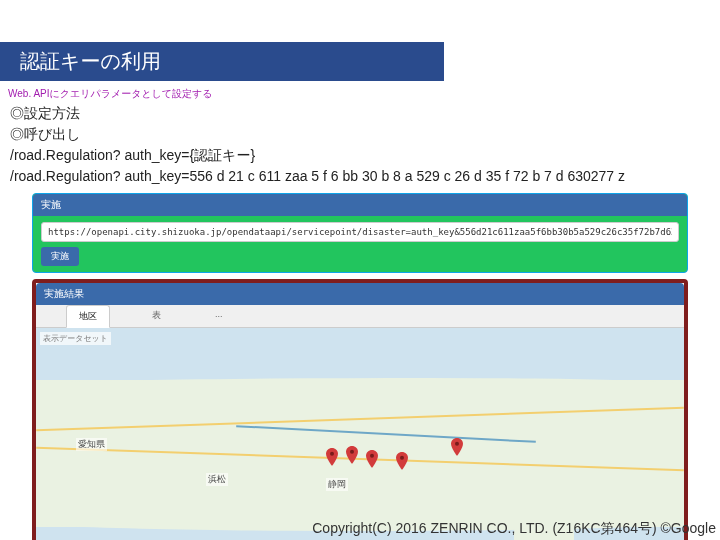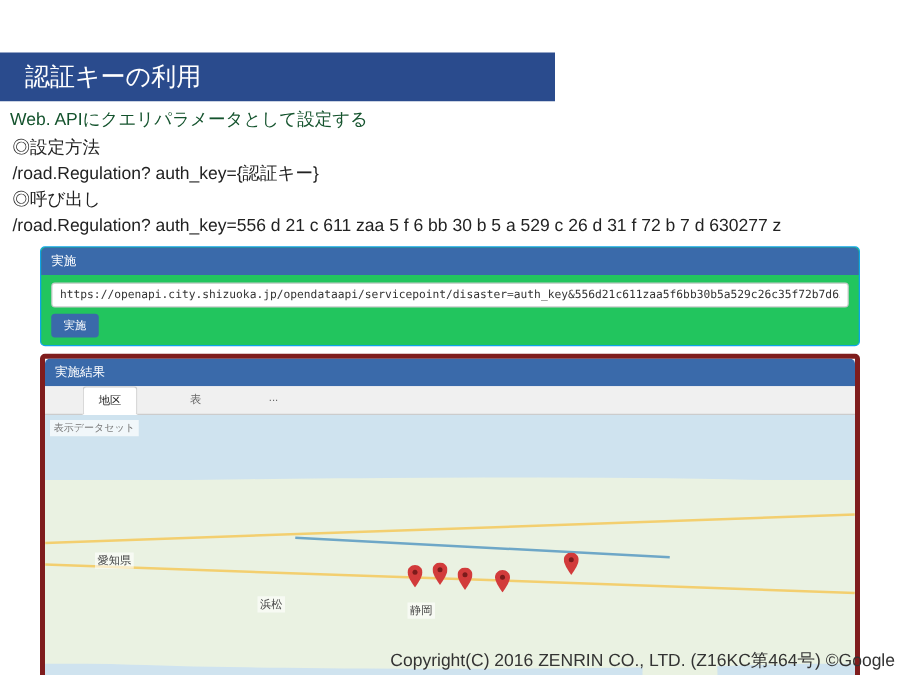--- a/index.html
+++ b/index.html
@@ -1,18 +1,18 @@
 <!DOCTYPE html>
 <html><head>
 <meta charset="utf-8">
 <style>
   * { box-sizing: border-box; margin: 0; padding: 0; }
   body { width: 720px; height: 540px; background: #fff; font-family: "Meiryo", "Hiragino Sans", sans-serif; color: #222; font-size: 12px; overflow: hidden; }
   .title-bar { background: #2a4b8d; color: #fff; padding: 6px 20px; font-size: 20px; font-weight: 300; width: 444px; margin-top: 42px; }
-  .subtitle { margin: 6px 0 2px 8px; font-size: 14px; color: #14532d; }
+  .subtitle { margin: 6px 0 2px 8px; font-size: 10px; color: #a21caf; }
   .body-block { margin: 2px 0 6px 10px; font-size: 14px; color: #222; line-height: 1.5; }
   .panel-wrap { margin: 0 32px 2px 32px; border: 1px solid #0ea5e9; border-radius: 4px; background: #22c55e; font-size: 9px; }
   .panel-head { background: #3a6aaa; color: #fff; padding: 4px 8px; border-radius: 4px 4px 0 0; font-size: 10px; }
   .panel-body { padding: 6px 8px; }
   .field-label { font-size: 9px; color: #555; margin-bottom: 3px; }
   .url-input { width: 100%; border: 1px solid #ccc; border-radius: 3px; padding: 4px 6px; font-size: 9px; color: #333; background: #fff; font-family: monospace; }
   .btn-submit { display: inline-block; margin-top: 5px; background: #3a6aaa; color: #fff; padding: 3px 10px; border: none; border-radius: 3px; font-size: 9px; cursor: pointer; }
   .result-wrap { margin: 6px 32px 2px 32px; border: 4px solid #7f1d1d; border-radius: 4px; background: #f7f7f7; font-size: 10px; }
   .tabs { display: flex; background: #f0f0f0; border-bottom: 1px solid #ccc; font-size: 9px; }
   .tab { padding: 4px 12px; cursor: pointer; color: #666; margin-left: 30px; }
@@ -36,23 +36,23 @@
   .copyright { position: absolute; bottom: 2px; right: 4px; font-size: 14px; color: #333; }
 </style>
 </head>
 <body>
 
 <div class="title-bar">認証キーの利用</div>
 <div class="subtitle">Web. APIにクエリパラメータとして設定する</div>
 
 <div class="body-block">
   <div>◎設定方法</div>
+  <div>◎呼び出し</div>
   <div>/road.Regulation? auth_key={認証キー}</div>
-  <div>◎呼び出し</div>
-  <div>/road.Regulation? auth_key=556 d 21 c 611 zaa 5 f 6 bb 30 b 5 a 529 c 26 d 31 f 72 b 7 d 630277 z</div>
+  <div>/road.Regulation? auth_key=556 d 21 c 611 zaa 5 f 6 bb 30 b 8 a 529 c 26 d 35 f 72 b 7 d 630277 z</div>
 </div>
 
 <div class="panel-wrap">
   <div class="panel-head">実施</div>
   <div class="panel-body">
     <input class="url-input" value="https://openapi.city.shizuoka.jp/opendataapi/servicepoint/disaster=auth_key&amp;556d21c611zaa5f6bb30b5a529c26c35f72b7d630277zzaz5aaf5cad9526566d" style="">
     <button class="btn-submit">実施</button>
   </div>
 </div>
 

